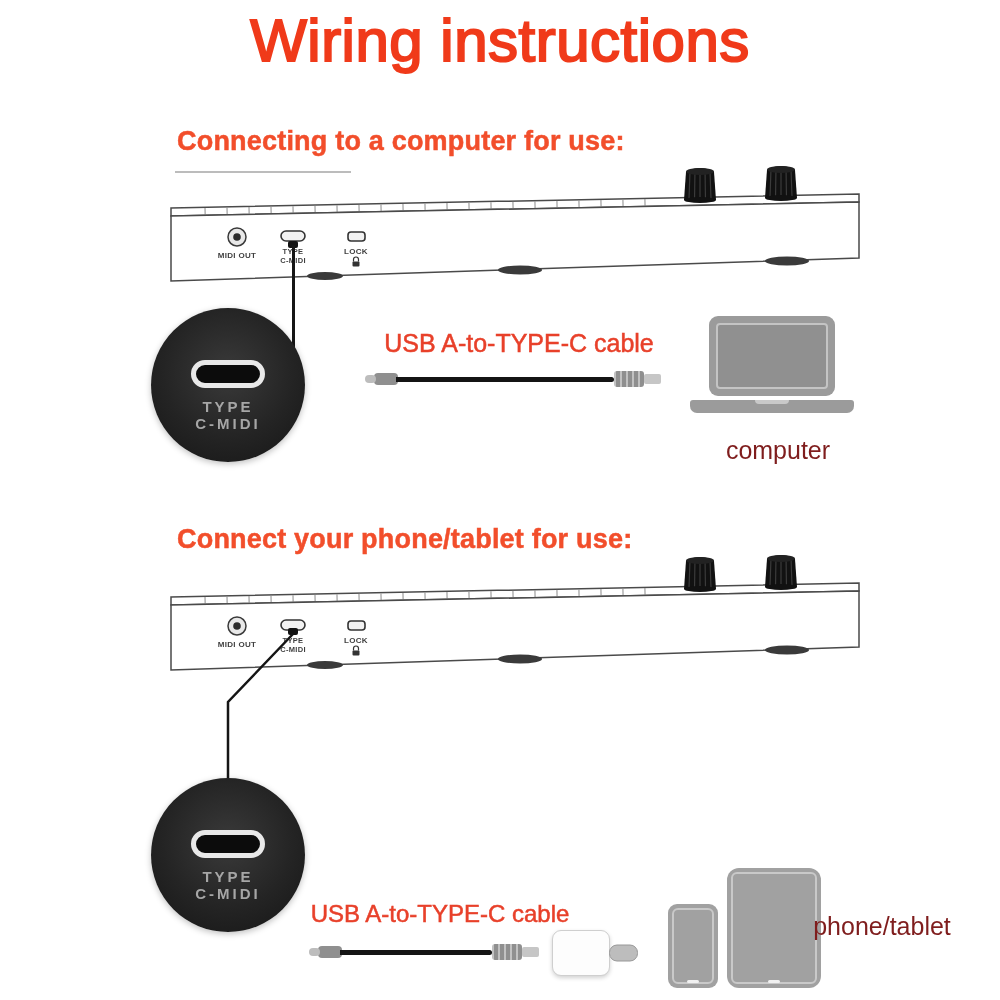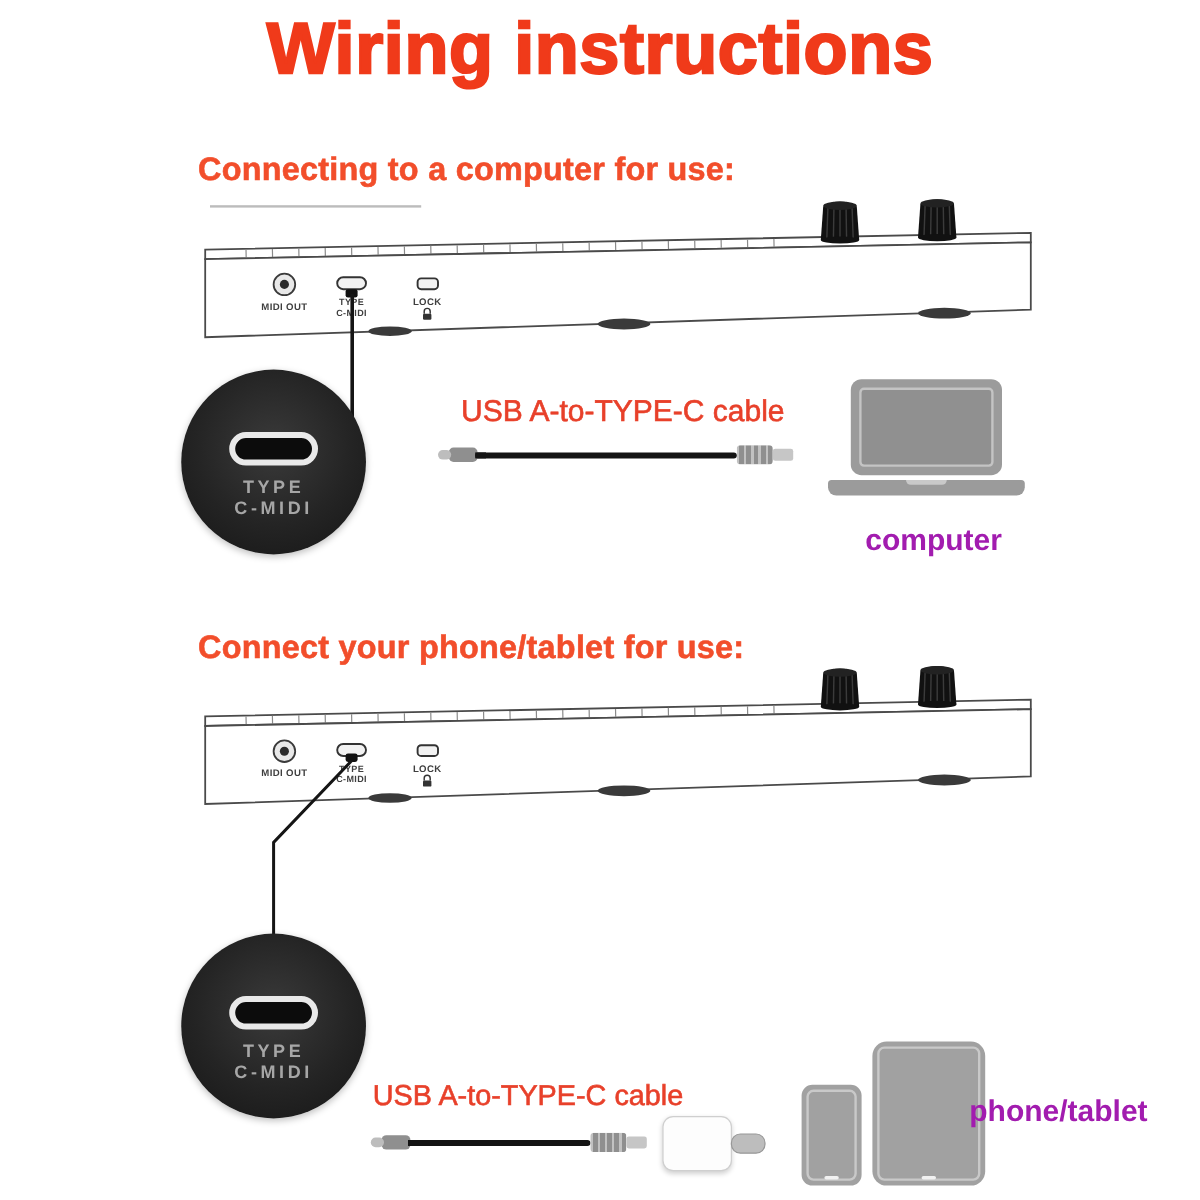--- a/index.html
+++ b/index.html
@@ -2,25 +2,25 @@
 <html><head>
 <meta charset="utf-8">
 <style>
   html,body { margin:0; padding:0; background:#fff; }
   .canvas {
     position:relative; width:1000px; height:1000px; background:#ffffff;
     font-family:"Liberation Sans", sans-serif; overflow:hidden;
   }
   .title {
     position:absolute; top:8px; left:0; width:100%; margin:0;
-    text-align:center; font-size:60px; line-height:1.1; font-weight:bold;
+    text-align:center; font-size:60px; line-height:1.1; font-weight:normal;
     color:#f03a1a; -webkit-text-stroke:2px #f03a1a; letter-spacing:0.5px;
   }
   .heading {
-    position:absolute; left:165px; margin:0; font-size:27px; font-weight:bold;
+    position:absolute; left:177px; margin:0; font-size:27px; font-weight:bold;
     color:#f24e2b; -webkit-text-stroke:0.5px #f24e2b; letter-spacing:0.2px;
   }
   .underline { position:absolute; left:175px; height:1.5px; background:#bcbcbc; }
   .device { position:absolute; }
   .port-label { font:bold 8px "Liberation Sans", sans-serif; fill:#3f3f3f; text-anchor:middle; letter-spacing:0.3px; }
   .port-label.small { font-size:7.5px; }
   .callout-v { position:absolute; width:3px; background:#151515; }
   .port-plug { position:absolute; width:10px; height:7px; background:#111; border-radius:2px; }
   .zoom-circle {
     position:absolute; width:154px; height:154px; border-radius:50%;
@@ -34,21 +34,21 @@
   }
   .zoom-label {
     position:absolute; left:0; width:100%; text-align:center;
     font-weight:bold; font-size:15px; letter-spacing:3px; color:#a6a6a6;
   }
   .zoom-label.l1 { top:90px; } .zoom-label.l2 { top:107px; }
   .cable-label {
     position:absolute; text-align:center; font-weight:normal; font-size:25px;
     color:#e8402a; -webkit-text-stroke:0.5px #e8402a;
   }
-  .target-label { position:absolute; text-align:center; font-weight:bold; font-size:25px; color:#a21caf; }
+  .target-label { position:absolute; text-align:center; font-weight:normal; font-size:25px; color:#7f1d1d; }
   .wire { position:absolute; height:5px; background:#141414; border-radius:3px; }
   .plug-c { position:absolute; width:24px; height:12px; background:#8f8f8f; border-radius:4px; }
   .plug-c::before { content:""; position:absolute; left:-9px; top:2px; width:11px; height:8px; background:#bdbdbd; border-radius:4px; }
   .plug-c::after { content:""; position:absolute; right:-7px; top:3.5px; width:9px; height:5px; background:#141414; }
   .plug-a { position:absolute; height:16px; width:48px; }
   .plug-a .grip {
     position:absolute; left:0; top:0; width:30px; height:16px; background:#8f8f8f; border-radius:3px;
     background-image:repeating-linear-gradient(90deg, rgba(255,255,255,0.45) 0 2px, rgba(0,0,0,0) 2px 6px);
   }
   .plug-a .metal { position:absolute; left:30px; top:3px; width:17px; height:10px; background:#c6c6c6; border-radius:2px; }

